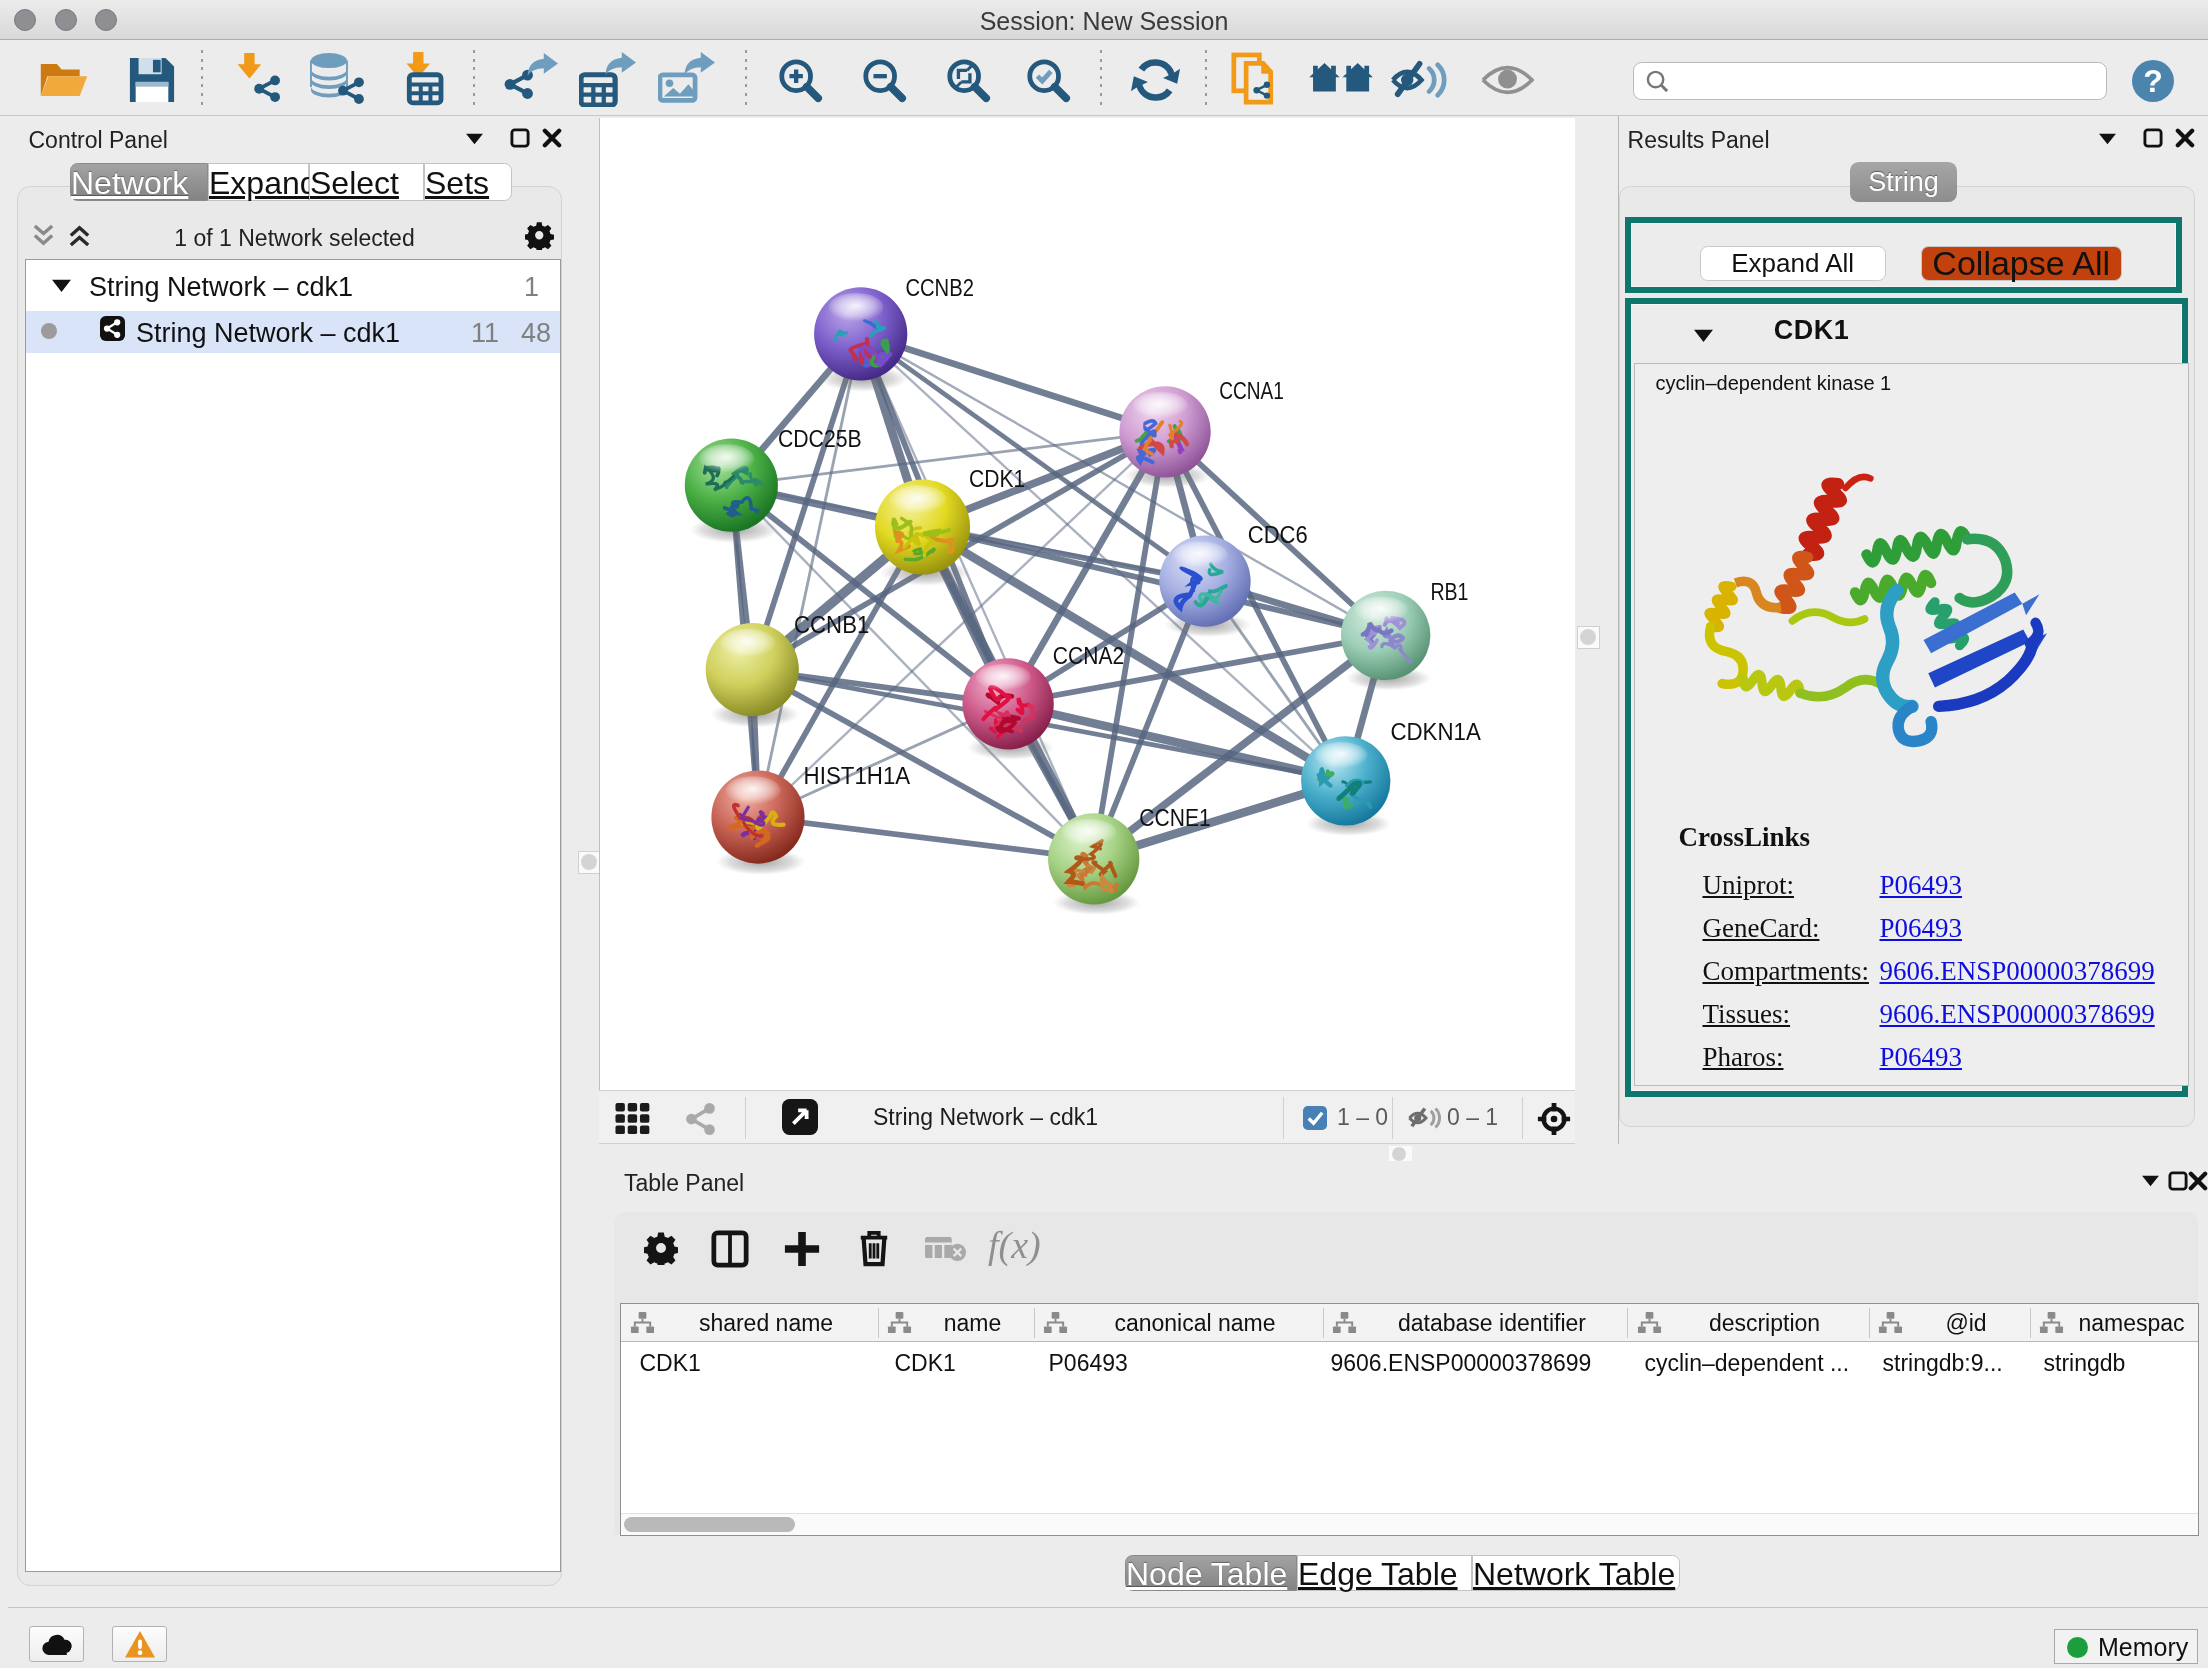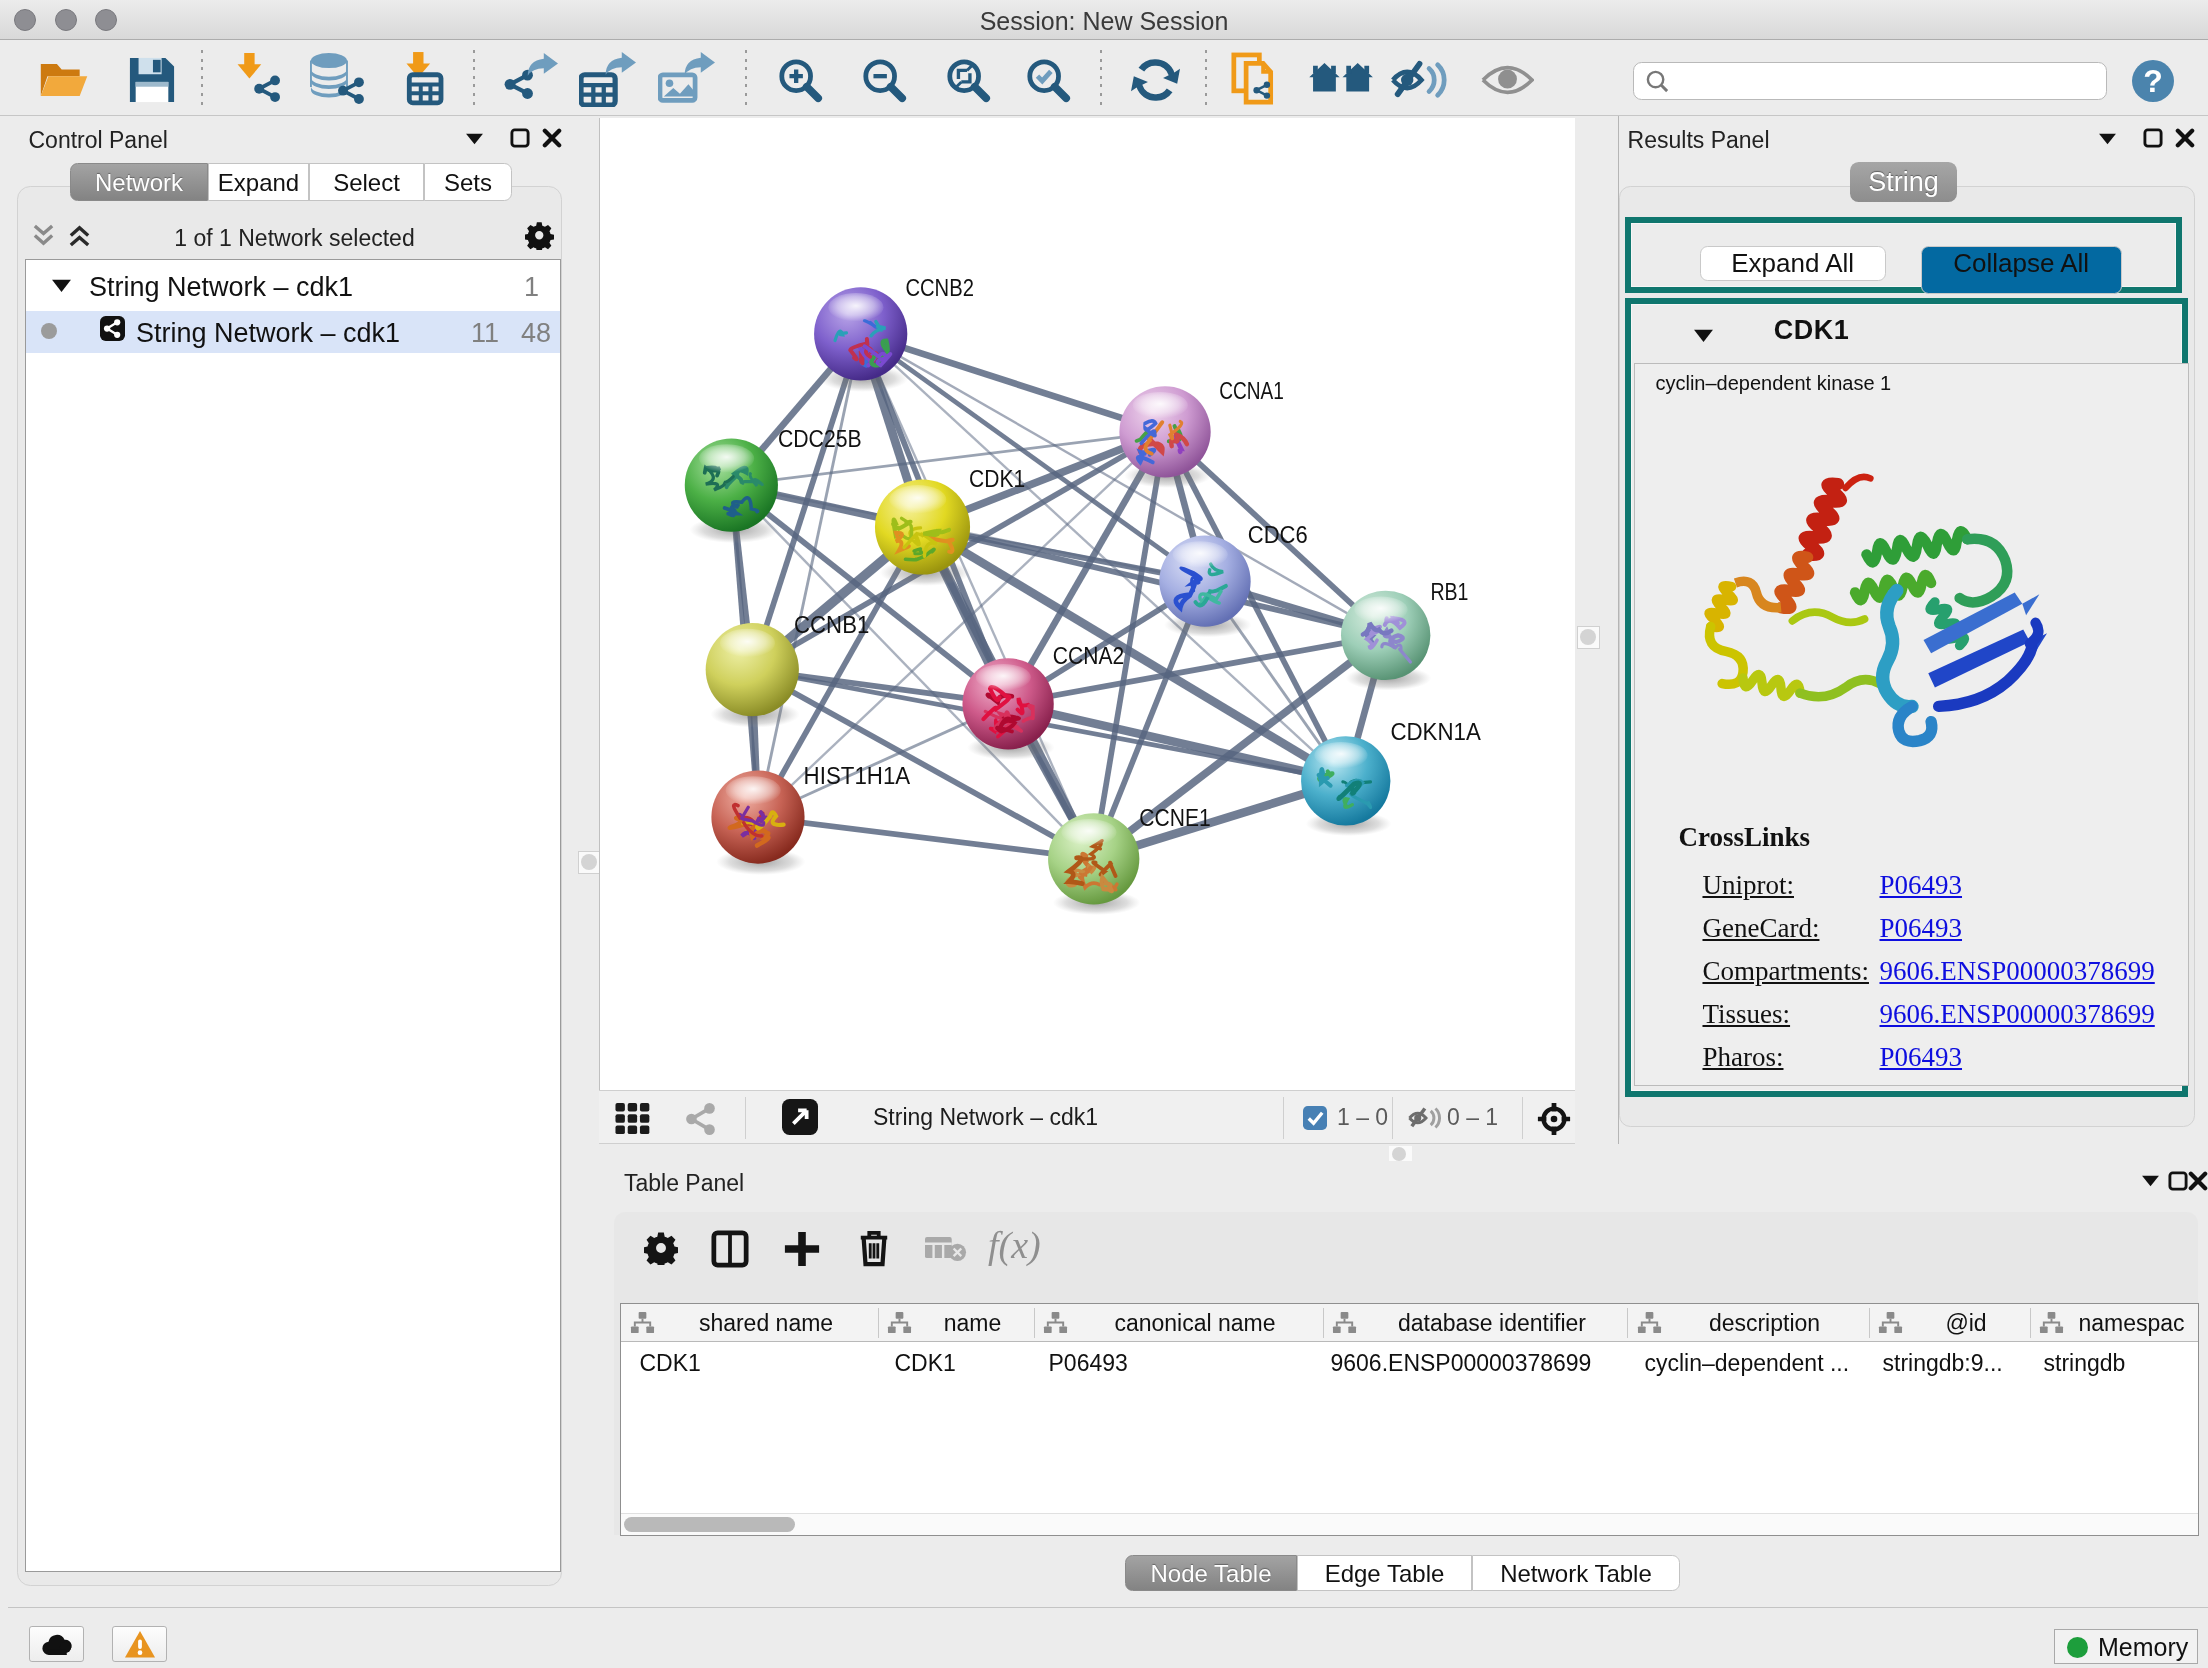--- a/index.html
+++ b/index.html
@@ -1,19 +1,19 @@
 <!DOCTYPE html>
 <html style="font-size:15px"><head><meta charset="utf-8"><style>
 * { margin:0; padding:0; box-sizing:border-box; }
 html,body { width:2208px; height:1668px; overflow:hidden; }
 body { font-family:"Liberation Sans",sans-serif; background:#ececec; position:relative; color:#111; }
 .abs { position:absolute; }
 .panelhead { font-size:23px; color:#222; }
 .winbtns svg { display:block; }
-.tab { display:inline-block; text-align:center; font-size:24px; background:#fff; border:1px solid #c3c3c3; color:#111; }
+.tab { display:inline-block; text-align:left; font-size:32px; background:#fff; border:1px solid #c3c3c3; color:#111;text-decoration:underline; }
 .tabsel { background:linear-gradient(#a3a3a3,#838383); color:#fff; border-color:#8a8a8a; text-shadow:0 -1px 1px rgba(0,0,0,0.35); }
 .etched { border:6px solid #0f766e; box-shadow:inset 0 0 0 1px #f6f6f6; }
 a.lnk { color:#0e0edf; text-decoration:underline; }
 </style></head><body>
 
 <div class="abs" style="left:0;top:0;width:2208px;height:40px;background:linear-gradient(#ececec,#d8d8d8);border-bottom:1px solid #acacac;">
   <div class="abs" style="left:14.3px;top:8.6px;width:22px;height:22px;border-radius:50%;background:#8e8e93;border:1px solid #79797e;"></div>
   <div class="abs" style="left:55px;top:8.6px;width:22px;height:22px;border-radius:50%;background:#8e8e93;border:1px solid #79797e;"></div>
   <div class="abs" style="left:95px;top:8.6px;width:22px;height:22px;border-radius:50%;background:#8e8e93;border:1px solid #79797e;"></div>
   <div class="abs" style="left:0;right:0;top:6.7px;text-align:center;font-size:25px;font-weight:500;color:#3a3a3a;">Session: New Session</div>
@@ -586,21 +586,21 @@
       <svg width="20" height="20" viewBox="0 0 21 21">
         <path d="M3,3 L18,18 M18,3 L3,18" stroke="#111" stroke-width="4.5" stroke-linecap="round"></path>
       </svg>
     </div>
 
   <div class="abs" style="left:0px;top:70px;width:576px;height:941px;background:#e9e9e9;border:1px solid #d2d2d2;border-radius:11.4px;"></div>
   <div class="abs" style="left:231px;top:46px;width:107px;height:40px;border-radius:8.6px;background:linear-gradient(#a6a6a6,#8d8d8d);color:#fff;font-size:27px;text-align:center;line-height:40px;text-shadow:0 -1px 1px rgba(0,0,0,0.4);">String</div>
 
   <div class="abs etched" style="left:5.7px;top:101px;width:557px;height:76px;background:#ececec;">
     <div class="abs" style="left:69px;top:23px;width:186px;height:35px;background:#fff;border:1.9px solid #c9c9c9;border-radius:7.6px;text-align:center;line-height:32px;font-size:26px;">Expand All</div>
-    <div class="abs" style="left:290px;top:23px;width:201px;height:48px;background:#0369a1;border:1.9px solid #c9c9c9;border-radius:7.6px;text-align:center;line-height:32px;font-size:26px;">Collapse All</div>
+    <div class="abs" style="left:290px;top:23px;width:201px;height:35px;background:#c2410c;border:1.9px solid #c9c9c9;border-radius:7.6px;text-align:center;line-height:32px;font-size:34px;">Collapse All</div>
   </div>
 
   <div class="abs etched" style="left:5.7px;top:182px;width:563px;height:799px;background:#ececec;">
     <svg class="abs" style="left:61px;top:23px;" width="23" height="17" viewBox="0 0 24 18">
         <path d="M2,3 h20 l-10,13 z" fill="#111"></path>
       </svg>
     <div class="abs" style="left:143px;top:10.5px;font-size:27px;font-weight:bold;letter-spacing:0.5px;">CDK1</div>
     <div class="abs" style="left:3.8px;top:59px;width:555px;height:723px;background:#eeeeee;border:1px solid #bbb;">
       <div class="abs" style="left:20px;top:7.6px;font-size:20px;">cyclin–dependent kinase 1</div>
       <div class="abs" style="left:51px;top:103px;"><svg width="361" height="304" viewBox="0 0 380 320">

